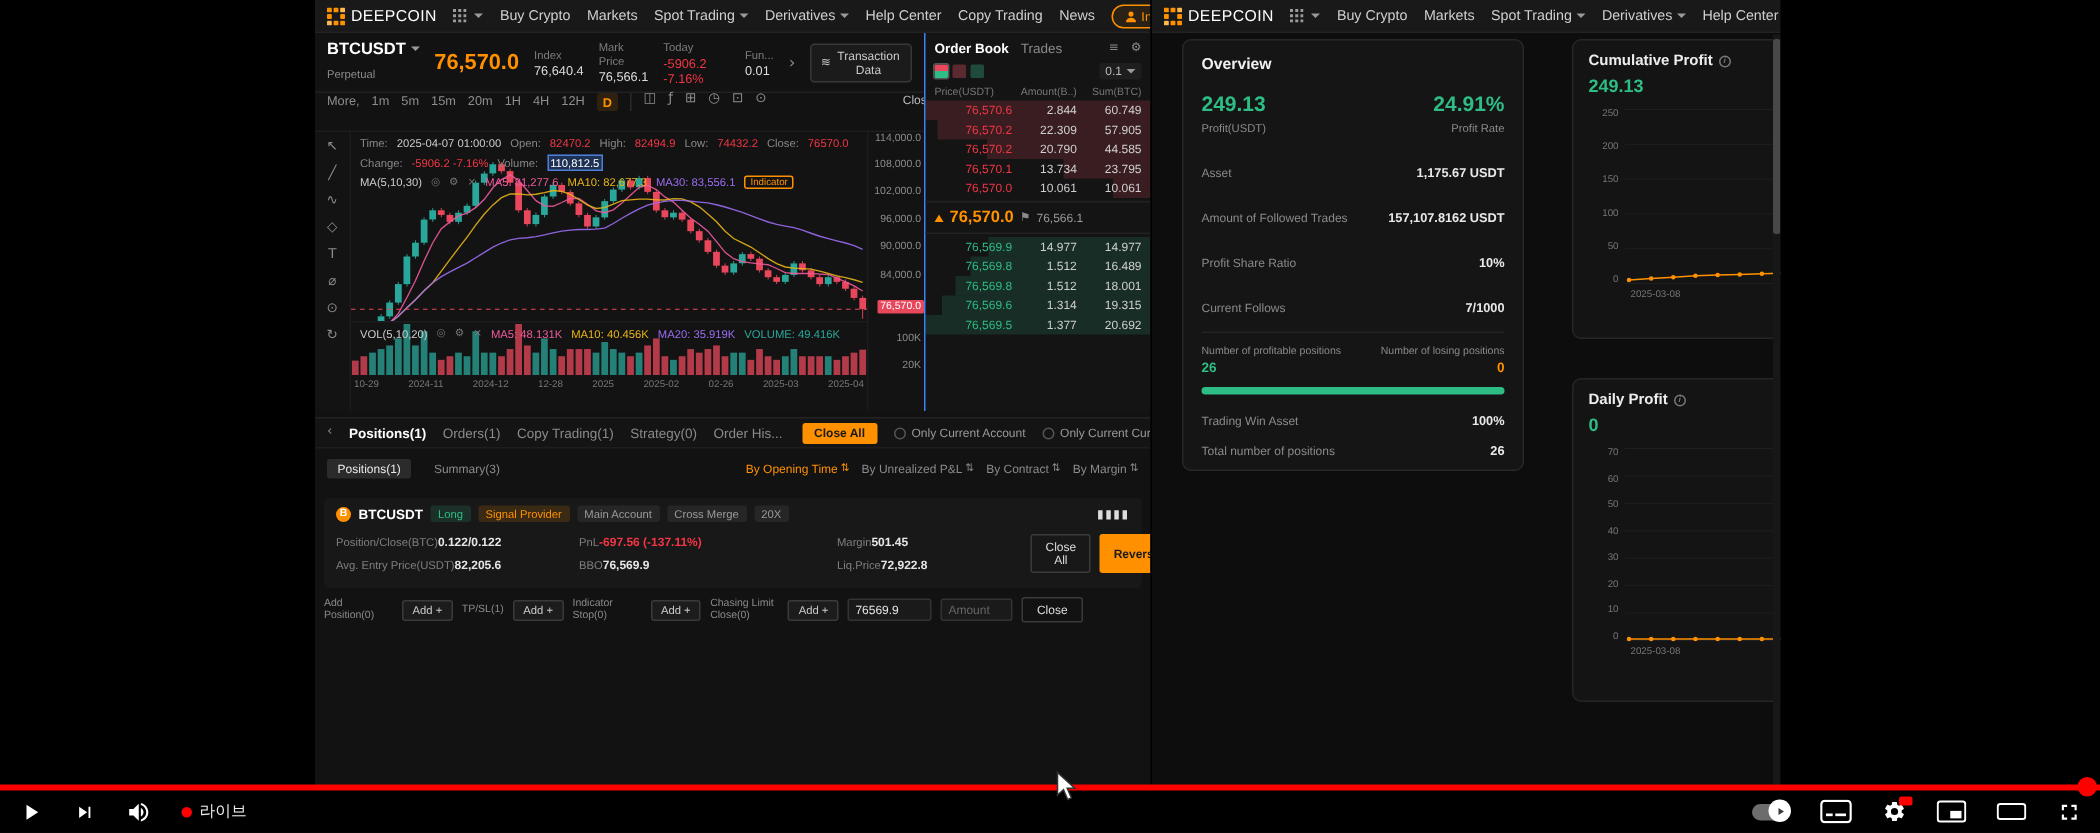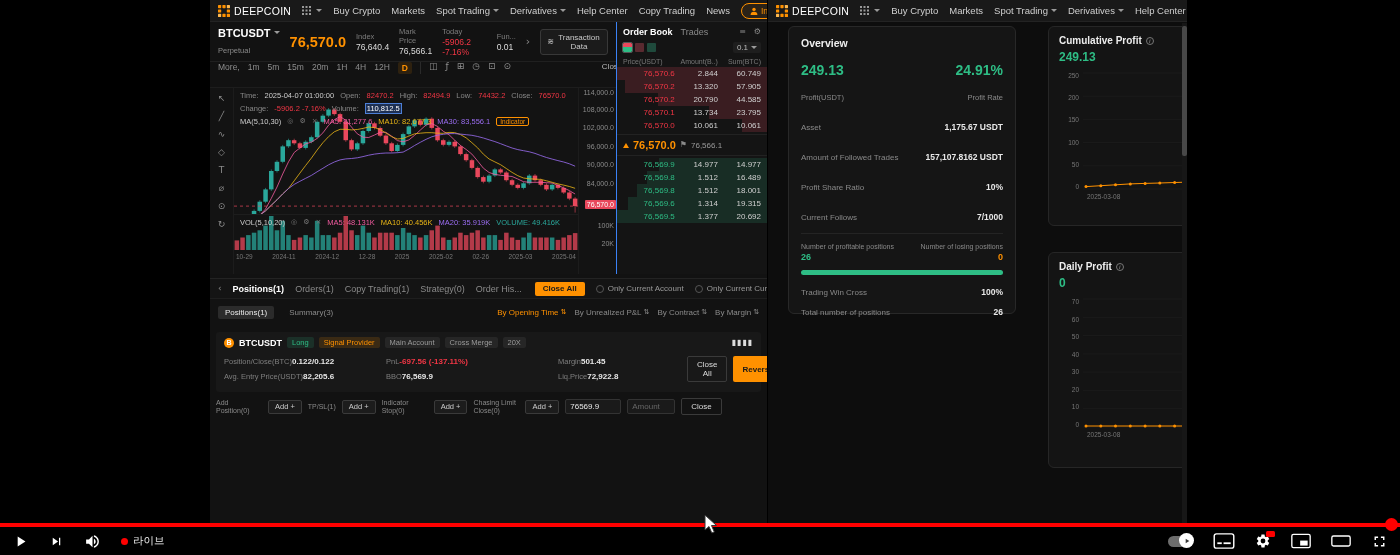--- a/index.html
+++ b/index.html
@@ -133,21 +133,21 @@
   .pfInput.amount{width:48px}
   .pfInput::placeholder{color:#666}
 
   
   .ovCard{position:absolute;left:20px;top:26px;width:228px;height:288px;background:#151515;border:1px solid #282828;border-radius:6px;padding:10px 12px}
   .ovTitle{color:#f0f0f0;font-size:10.5px;font-weight:bold}
   .ovTop{display:flex;justify-content:space-between;margin-top:12px}
   .big{font-size:14px;font-weight:bold}
   .green{color:#2ebd85}
   .orange{color:#ff9100}
-  .sub{display:block;color:#8a8a8a;font-size:7.5px;margin-top:14px}
+  .sub{display:block;color:#8a8a8a;font-size:7.5px;margin-top:2px}
   .ovR{text-align:right}
   .ovStats{margin-top:20px;display:flex;flex-direction:column;gap:10px}
   .ovRow{display:flex;justify-content:space-between;align-items:center}
   .ovL8{color:#8a8a8a;font-size:8px}
   .ovV{color:#e8e8e8;font-size:8.5px;font-weight:bold}
   .ovDiv{height:1px;background:#242424;margin:11px 0 9px}
   .pnRow{display:flex;justify-content:space-between}
   .pnCol{display:flex;flex-direction:column;gap:2px}
   .pnCol.r{text-align:right}
   .pnLbl{color:#8a8a8a;font-size:7px}
@@ -592,21 +592,21 @@
         <div>
           <div class="obRow ask">
               <span class="depthBar" style="width: 100%;"></span>
               <span class="p">76,570.6</span>
               <span class="a">2.844</span>
               <span class="s">60.749</span>
             </div>
           <div class="obRow ask">
               <span class="depthBar" style="width: 95%;"></span>
               <span class="p">76,570.2</span>
-              <span class="a">13.320</span>
+              <span class="a">22.309</span>
               <span class="s">57.905</span>
             </div>
           <div class="obRow ask">
               <span class="depthBar" style="width: 73%;"></span>
               <span class="p">76,570.2</span>
               <span class="a">20.790</span>
               <span class="s">44.585</span>
             </div>
           <div class="obRow ask">
               <span class="depthBar" style="width: 39%;"></span>
@@ -842,21 +842,21 @@
               <span class="pnLbl">Number of profitable positions</span>
               <span class="pnVal green">26</span>
             </div>
           <div class="pnCol r">
               <span class="pnLbl">Number of losing positions</span>
               <span class="pnVal orange">0</span>
             </div>
         </div>
         <div class="winBar"></div>
         <div class="ovRow">
-            <span class="ovL8">Trading Win Cross</span>
+            <span class="ovL8">Trading Win Asset</span>
             <span class="ovV orange">100%</span>
           </div>
         <div class="ovRow">
             <span class="ovL8">Total number of positions</span>
             <span class="ovV">26</span>
           </div>
       </div>
 
       <div class="chCard cum">
         <div class="chHead">

